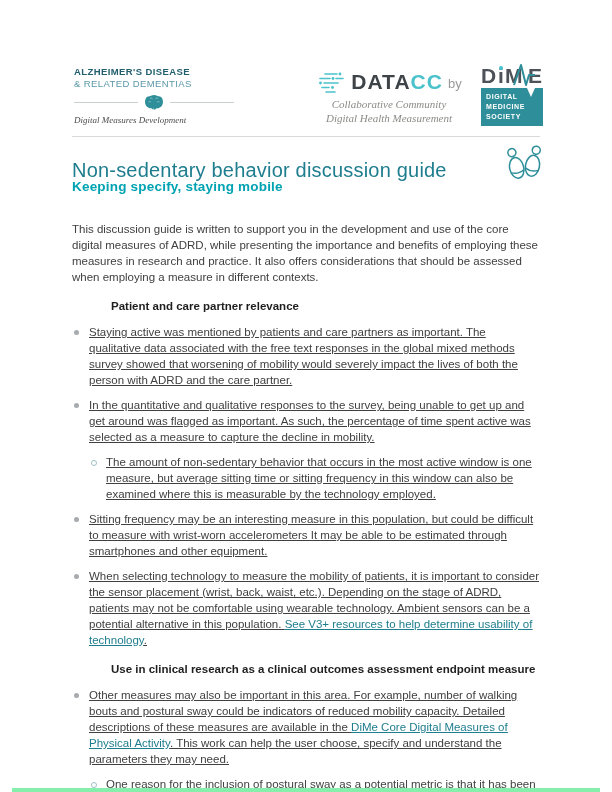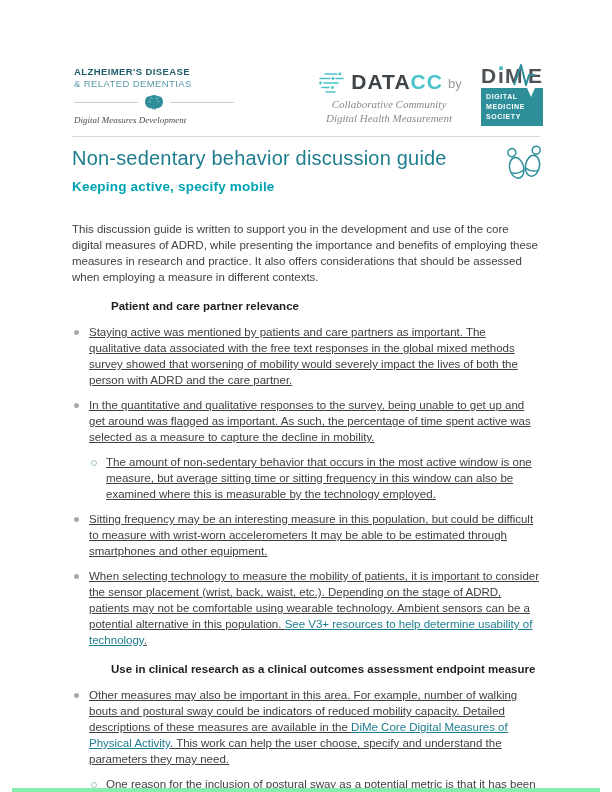--- a/index.html
+++ b/index.html
@@ -28,21 +28,21 @@
 
   .dime-logo { position:absolute; top:30px; left:481px; width:62px; }
   .dime-box { margin-top:1px; background:#2e8e99; padding:4px 5px 4px 5px; position:relative; }
   .dime-box .bx { font-size:7px; font-weight:bold; letter-spacing:.6px; color:#ffffff; line-height:1.45; }
   .dime-notch { position:absolute; top:0; right:8px; width:0; height:0;
     border-left:4px solid transparent; border-right:4px solid transparent; border-top:9px solid #ffffff; }
 
   .header-divider { position:absolute; top:103px; left:72px; width:468px; height:1px; background:#d9d9d9; }
 
   
-  .doc-title { position:absolute; top:114px; left:72px; font-size:20px; color:#1e7d8e; letter-spacing:.2px; }
+  .doc-title { position:absolute; top:126px; left:72px; font-size:20px; color:#1e7d8e; letter-spacing:.2px; }
   .footprints { position:absolute; top:110px; left:504px; }
   .doc-subtitle { position:absolute; top:146px; left:72px; font-size:13.5px; font-weight:bold; color:#00a3b2; letter-spacing:.2px; }
 
   
   .content { position:absolute; top:188px; left:72px; width:468px; font-size:11.5px; line-height:16px; color:#404040; }
   .intro { margin:0 0 4px 0; }
   .section-heading { font-weight:bold; color:#1f1f1f; margin:13px 0 10px;padding-left:39px; }
   .list-item { position:relative; padding-left:17px; margin-bottom:9px;text-decoration:underline; }
   .list-item.level2 { margin-left:17px; }
   .marker { position:absolute; left:2px; top:5.5px; width:5px; height:5px; border-radius:50%; background:#a6abae; }
@@ -134,21 +134,21 @@
           <path d="M5.6 28.5 q6.4 3.4 12.8 0"></path>
         </g>
         <g transform="rotate(10 30 20)">
           <circle cx="30" cy="7" r="4"></circle>
           <ellipse cx="29" cy="23" rx="7" ry="10.5"></ellipse>
           <path d="M22.6 26.5 q6.4 3.4 12.8 0"></path>
         </g>
       </g>
     </svg>
   </div>
-  <div class="doc-subtitle">Keeping active, specify mobile</div>
+  <div class="doc-subtitle">Keeping specify, staying mobile</div>
 
   <div class="content">
     <p class="intro">This discussion guide is written to support you in the development and use of the core digital measures of ADRD, while presenting the importance and benefits of employing these measures in research and practice. It also offers considerations that should be assessed when employing a measure in different contexts.</p>
     <div>
         <div class="section-heading">Patient and care partner relevance</div>
         <div class="list-item level1"><span class="marker"></span><span class="item-text">Staying active was mentioned by patients and care partners as important. The qualitative data associated with the free text responses in the global mixed methods survey showed that worsening of mobility would severely impact the lives of both the person with ADRD and the care partner.</span></div>
         <div class="list-item level1"><span class="marker"></span><span class="item-text">In the quantitative and qualitative responses to the survey, being unable to get up and get around was flagged as important. As such, the percentage of time spent active was selected as a measure to capture the decline in mobility.</span></div>
         <div class="list-item level2"><span class="marker"></span><span class="item-text">The amount of non-sedentary behavior that occurs in the most active window is one measure, but average sitting time or sitting frequency in this window can also be examined where this is measurable by the technology employed.</span></div>
         <div class="list-item level1"><span class="marker"></span><span class="item-text">Sitting frequency may be an interesting measure in this population, but could be difficult to measure with wrist-worn accelerometers It may be able to be estimated through smartphones and other equipment.</span></div>
         <div class="list-item level1"><span class="marker"></span><span class="item-text">When selecting technology to measure the mobility of patients, it is important to consider the sensor placement (wrist, back, waist, etc.). Depending on the stage of ADRD, patients may not be comfortable using wearable technology. Ambient sensors can be a potential alternative in this population. <a class="inline-link">See V3+ resources to help determine usability of technology</a>.</span></div>

